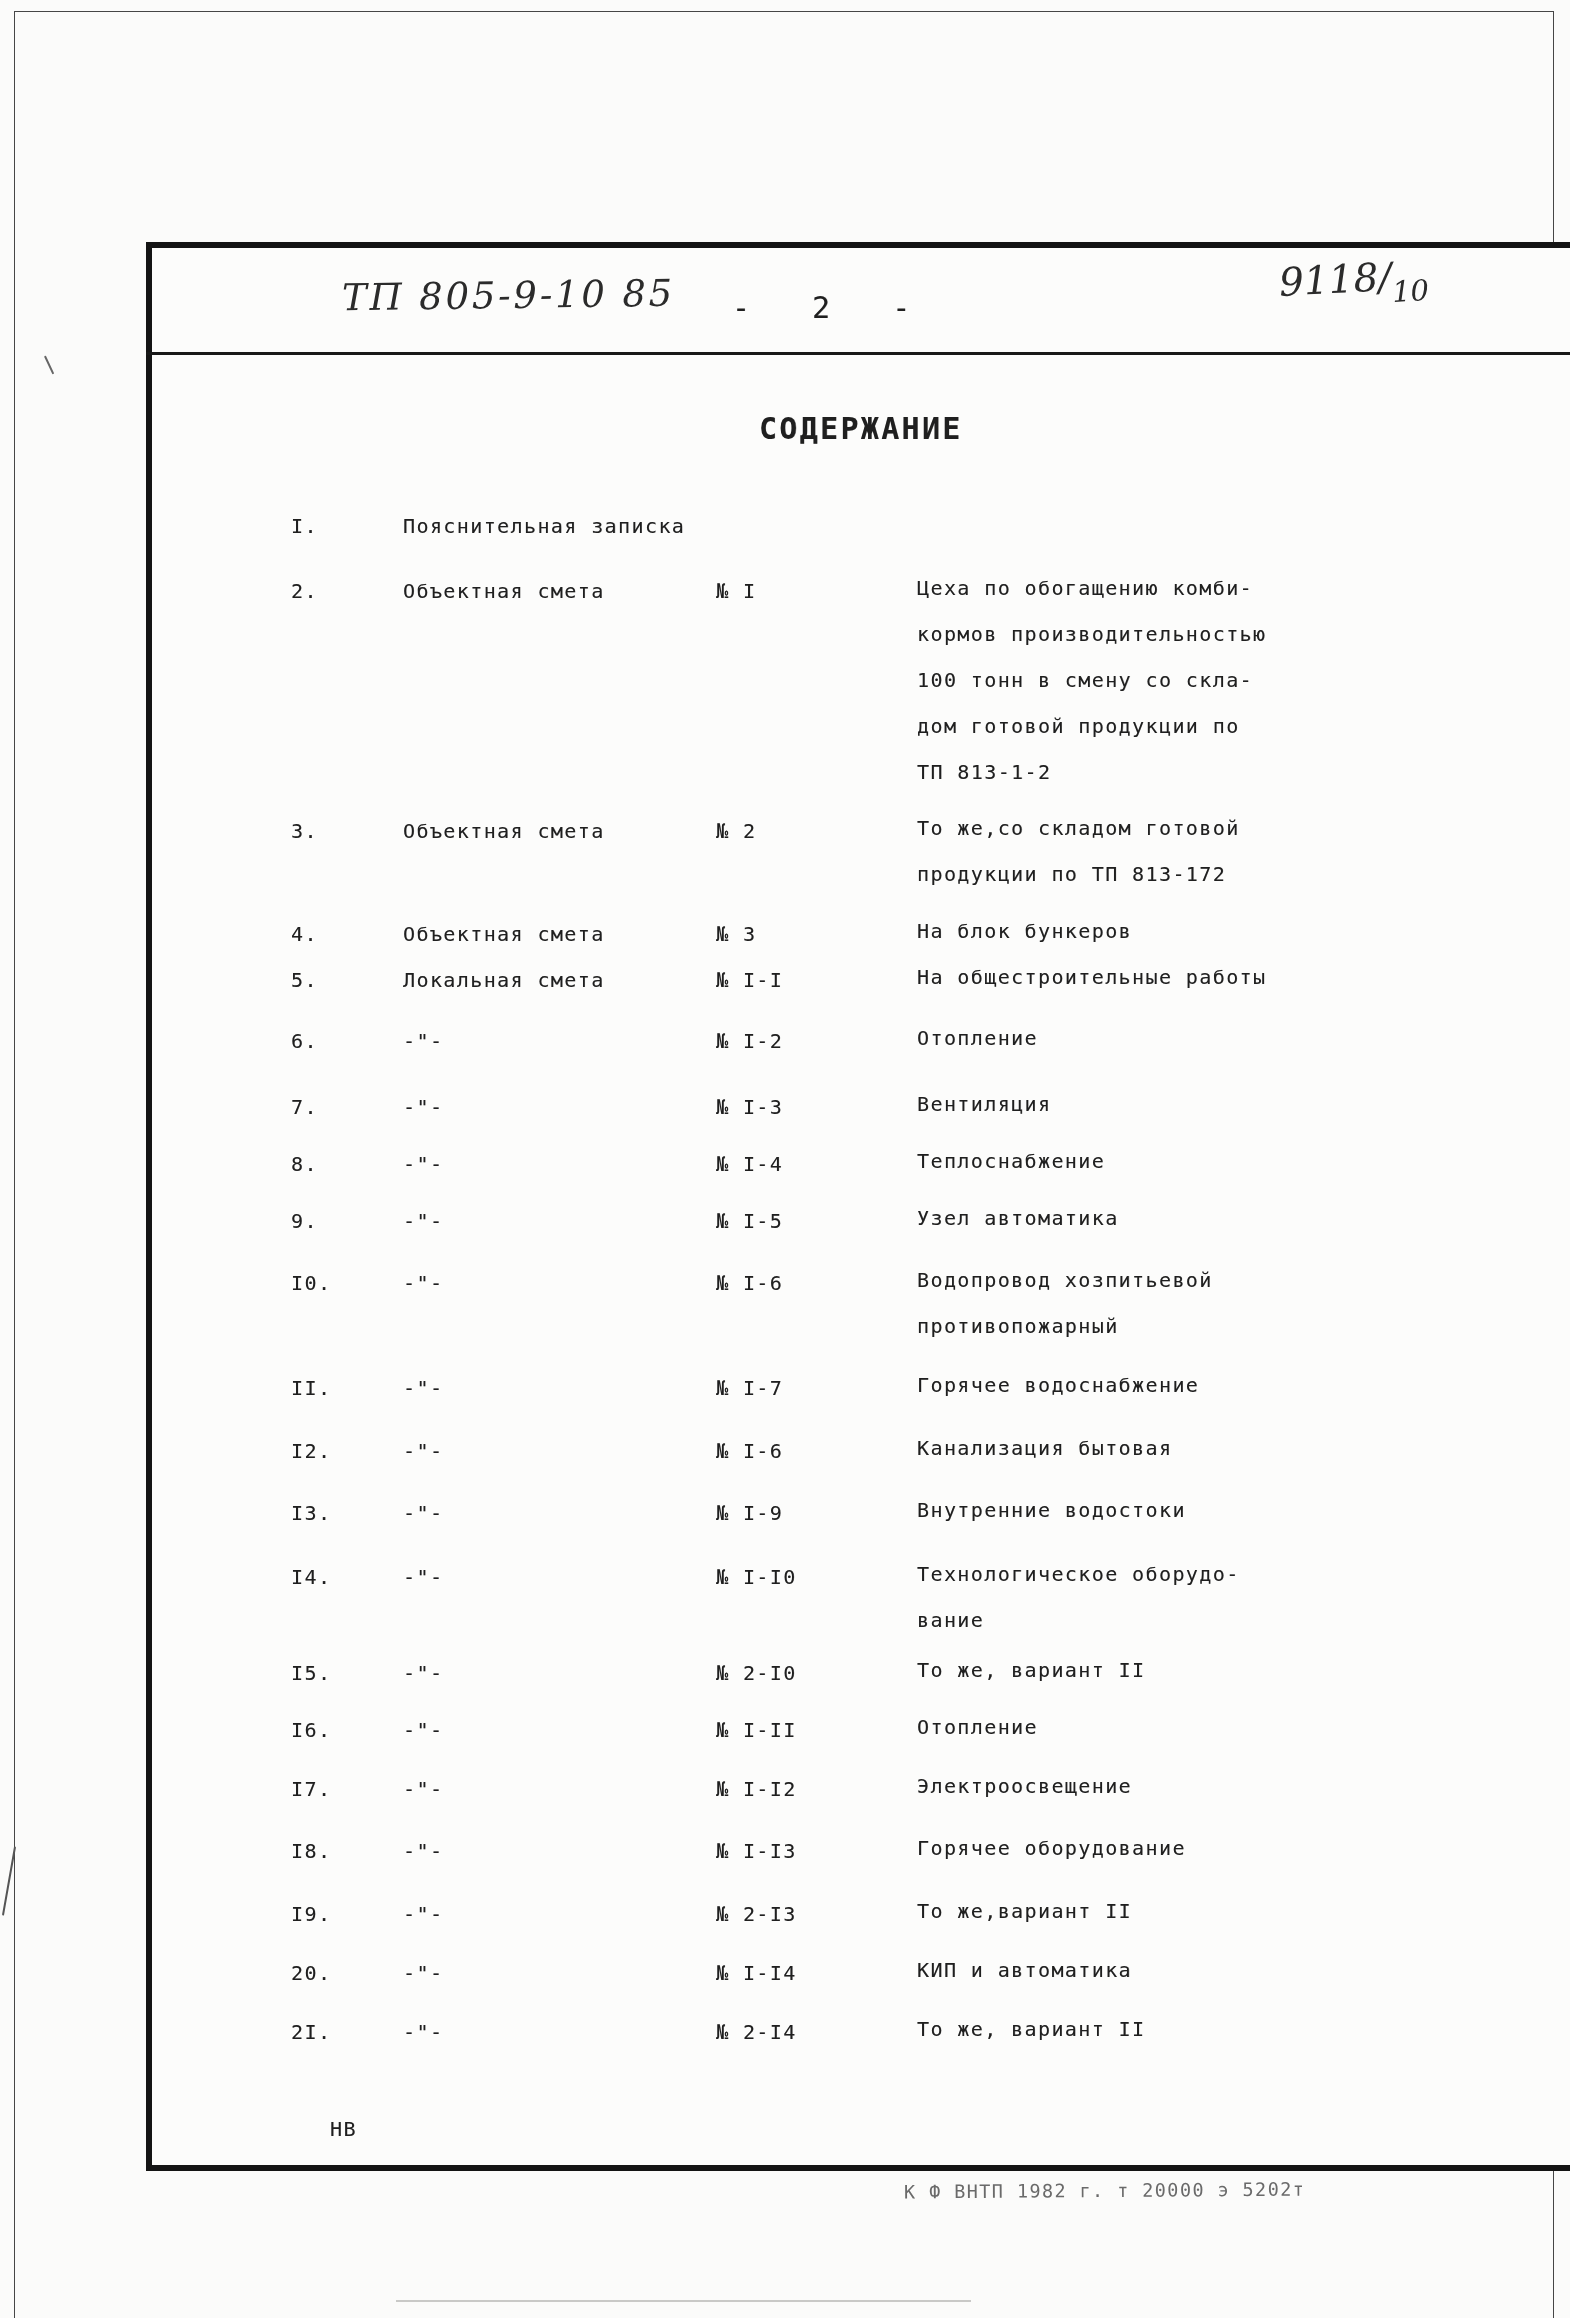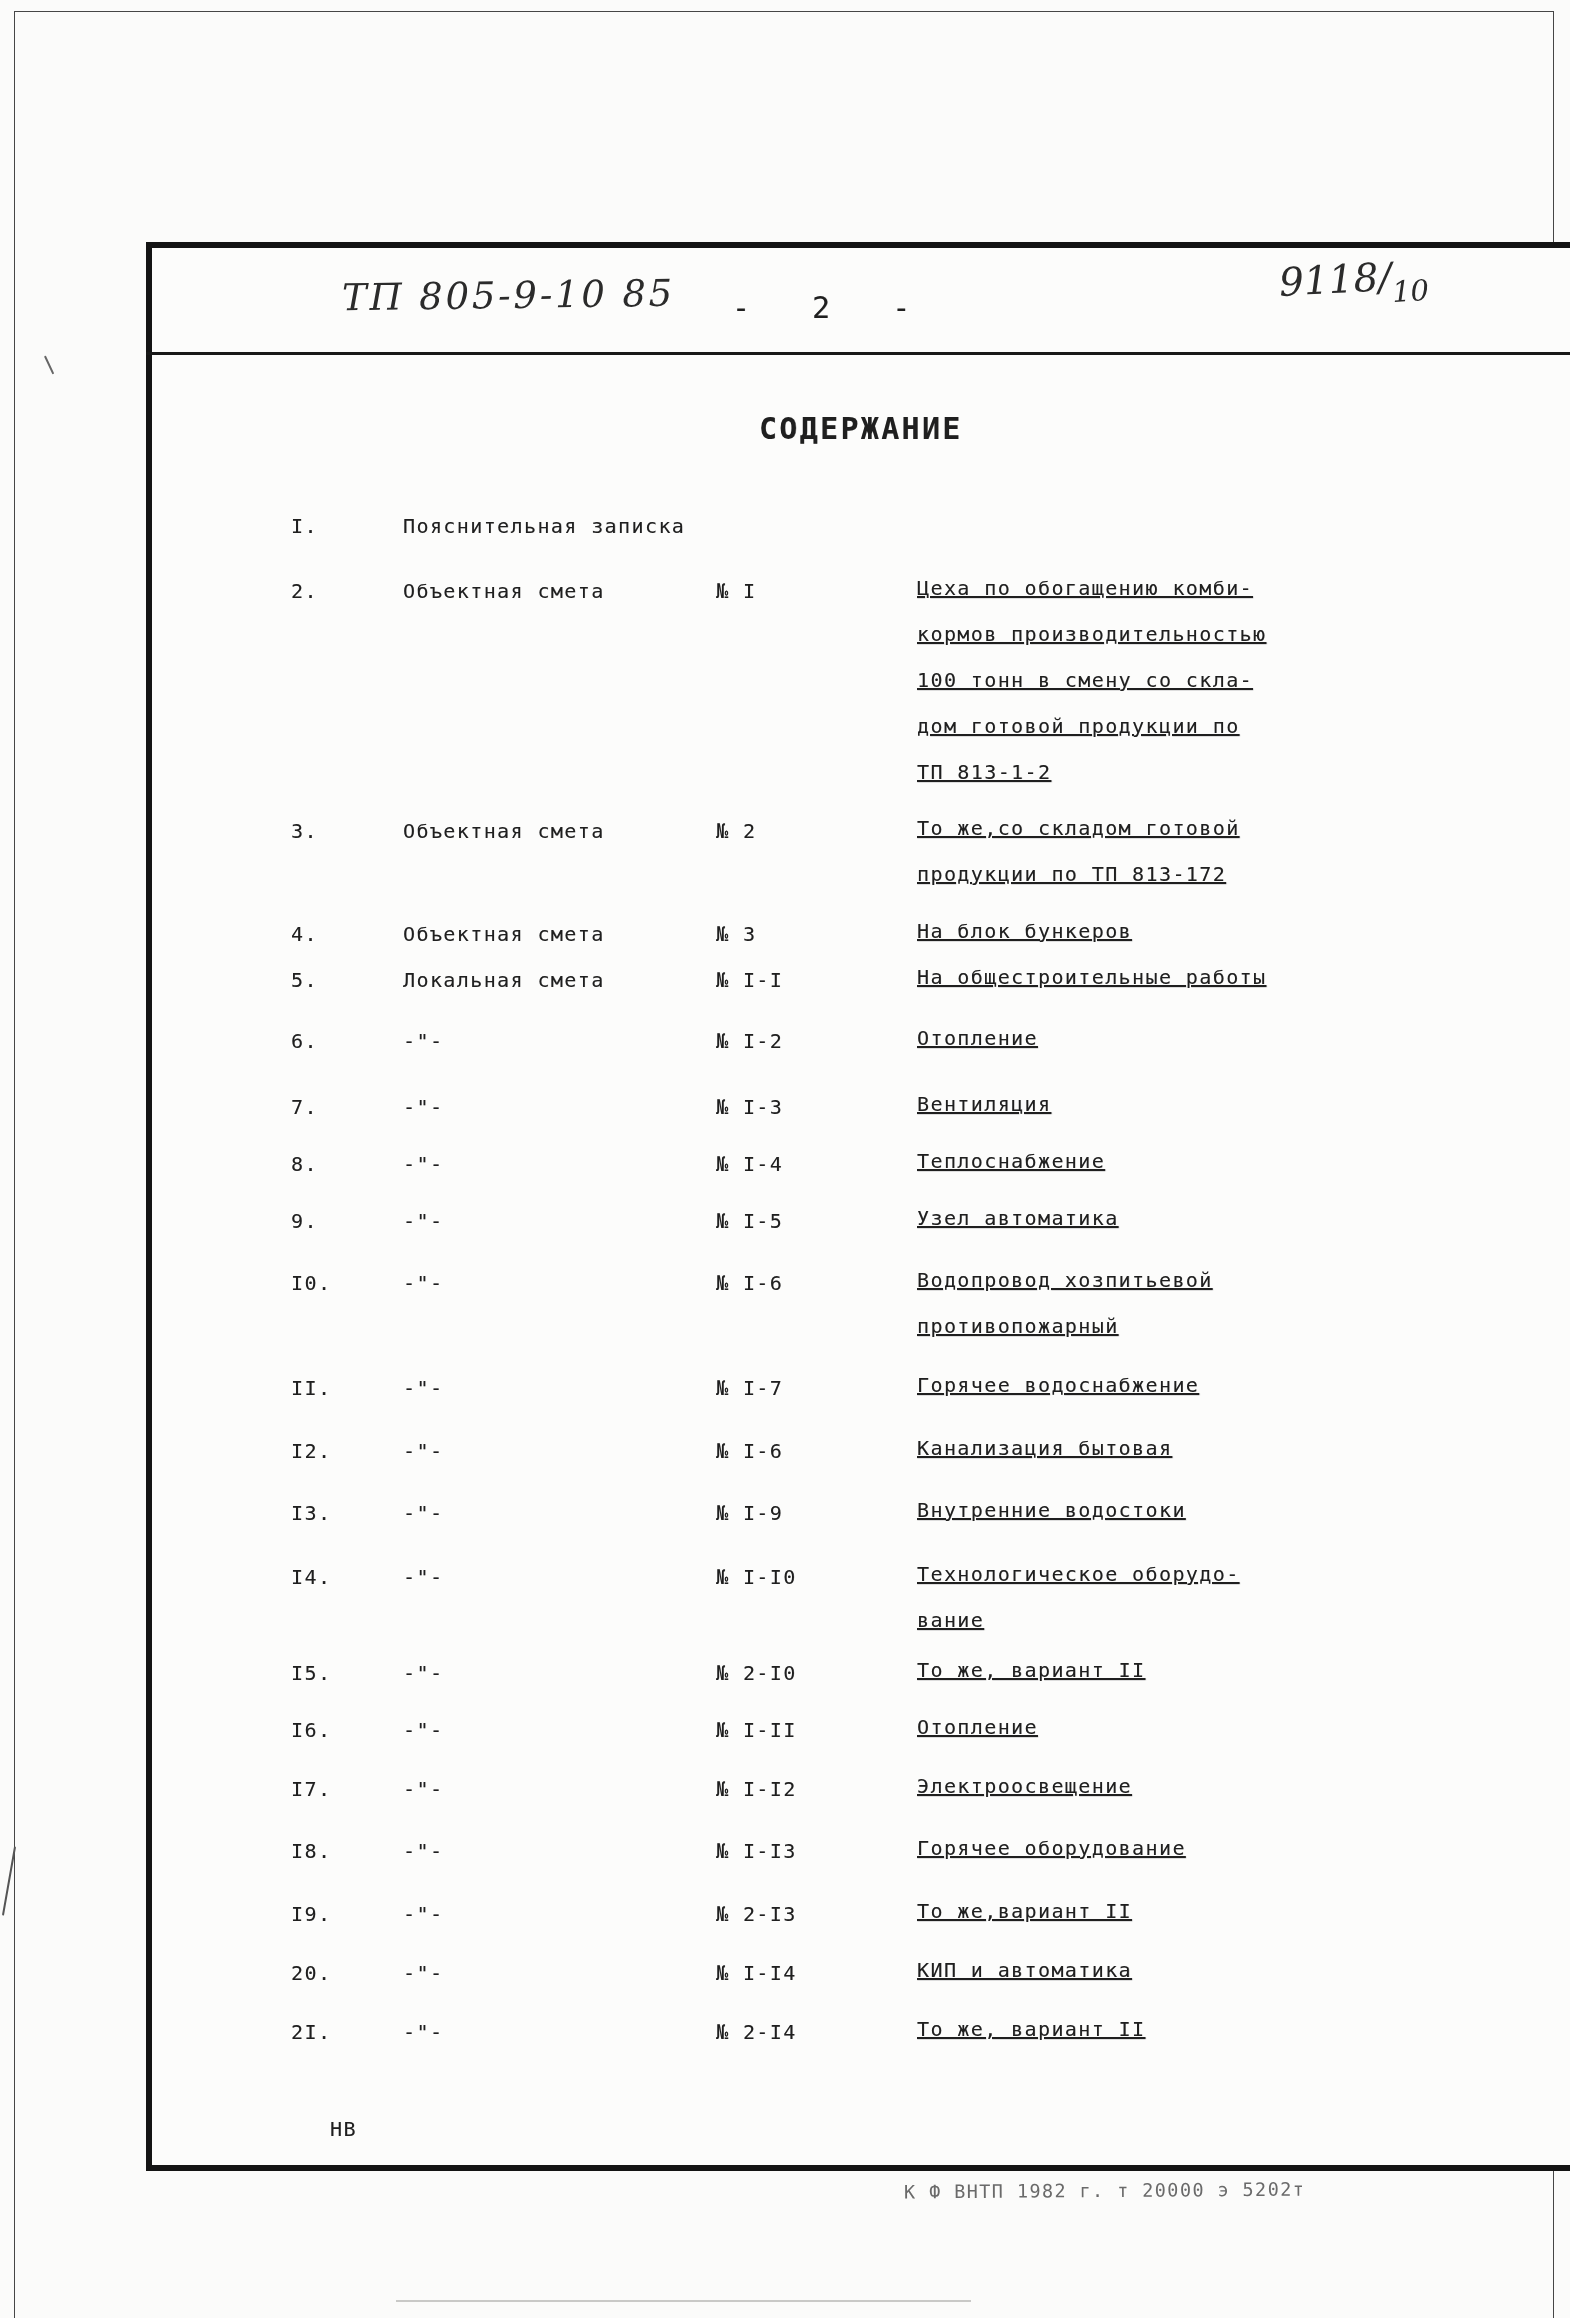--- a/index.html
+++ b/index.html
@@ -113,21 +113,20 @@
   }
   .row .n  { left: 139px; }
   .row .nm { left: 251px; }
   .row .sh { left: 564px; }
   .row .ds {
     left: 765px;
     width: 533px;
     top: -14px;
     white-space: pre-line;
     line-height: 46px;
-    text-decoration: underline;
   }
   #executor-mark {
     position: absolute;
     left: 178px;
     top: 1869px;
   }
   #print-stamp {
     position: absolute;
     left: 904px;
     top: 2180px;

